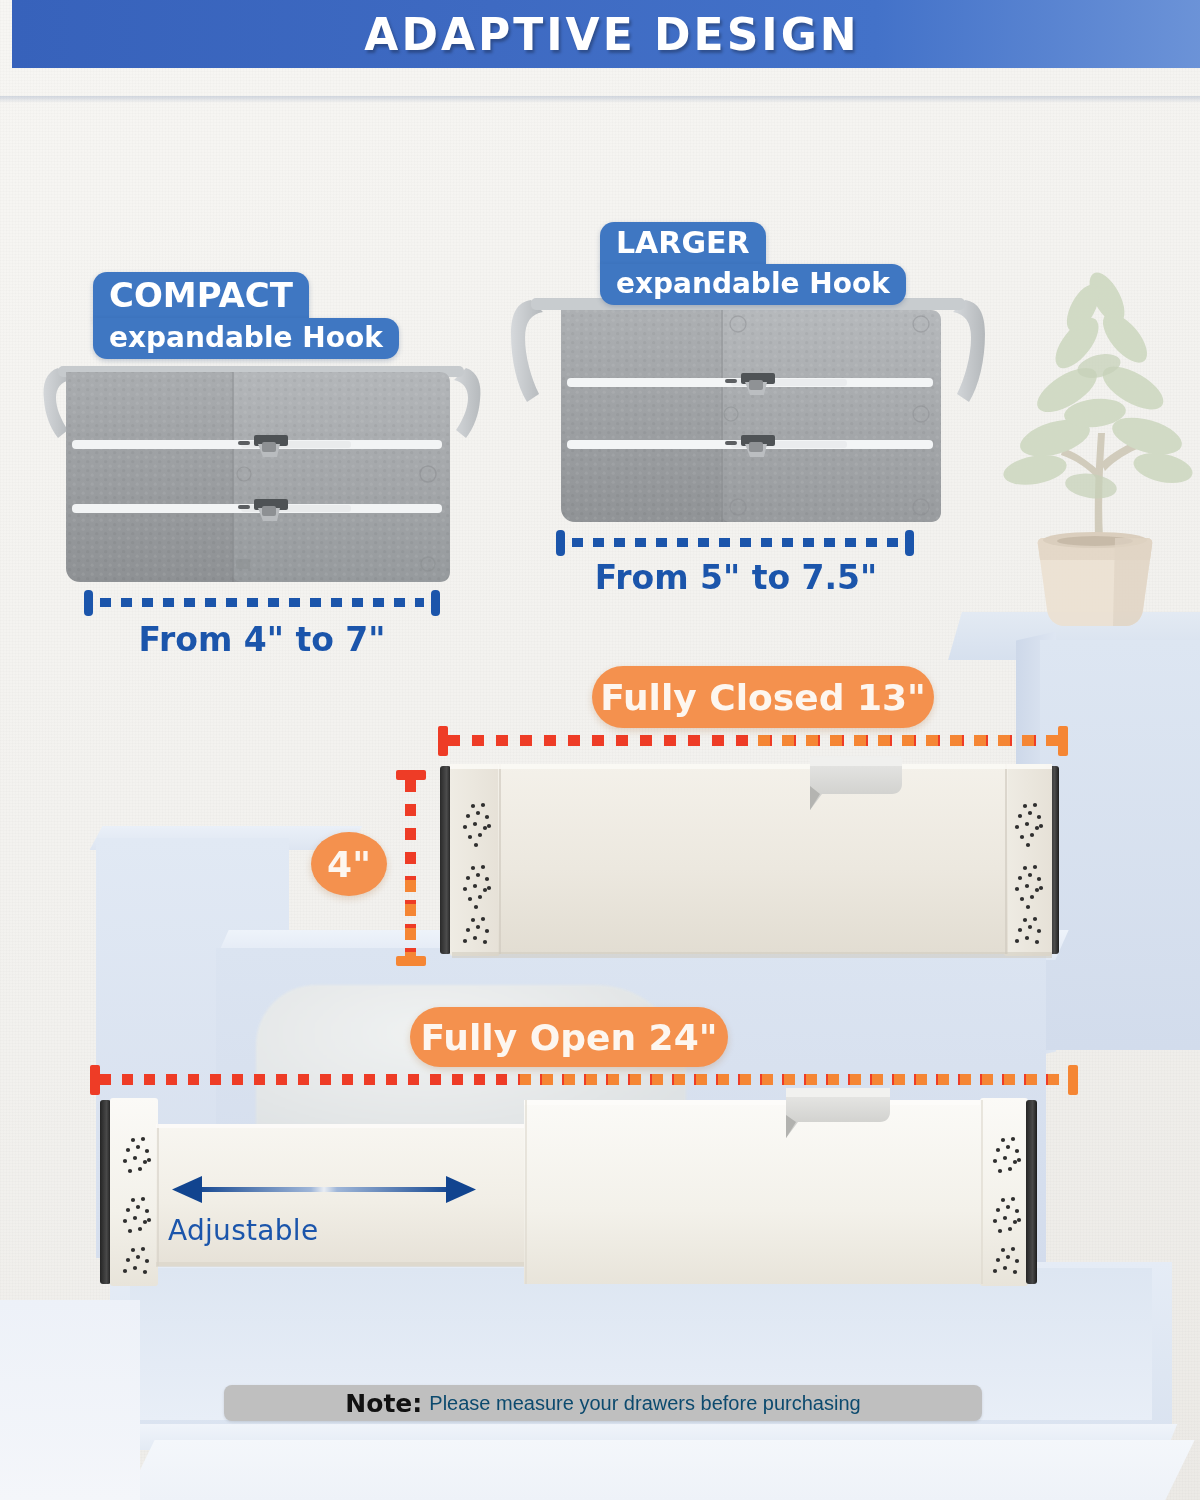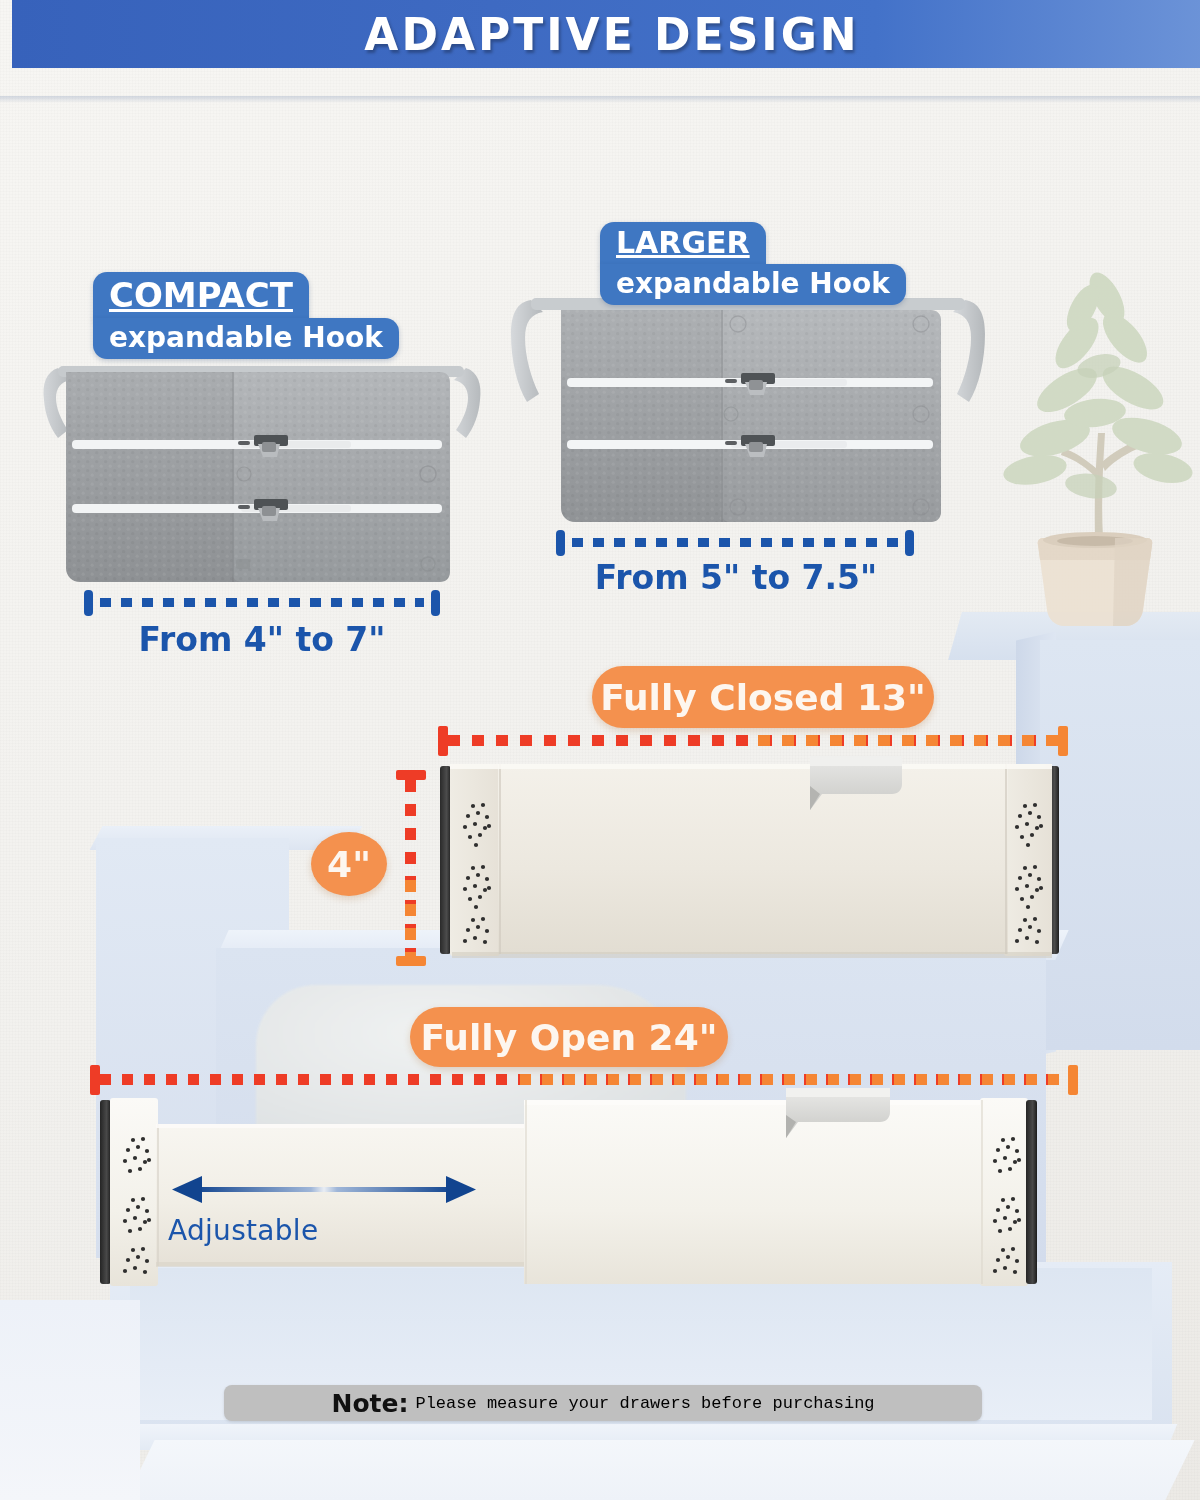--- a/index.html
+++ b/index.html
@@ -116,21 +116,21 @@
   .bb-row{
     display:inline-block;
     background:#3f77c2;
     color:#fff;
     font-family:"DejaVu Sans", sans-serif;
     font-weight:bold;
     padding:4px 16px 6px 16px;
     line-height:1.12;
     box-shadow:0 2px 5px rgba(40,70,120,.25);
   }
-  .bb-row.first{border-radius:14px 14px 0 0;text-decoration:underline;}
+  .bb-row.first{border-radius:14px 14px 0 0;}
   .bb-row.second{border-radius:0 14px 14px 14px;margin-top:-2px;}
   #badge-compact .bb-row{font-size:34px;}
   #badge-compact .bb-row.second{font-size:28px;}
   #badge-larger .bb-row{font-size:30px;}
   #badge-larger .bb-row.second{font-size:28px;}
 
   
   .hookprod{position:absolute;z-index:20;}
 
   
@@ -197,22 +197,22 @@
     display:flex;align-items:center;justify-content:center;
     z-index:36;
     box-shadow:0 1px 3px rgba(0,0,0,.12);
   }
   #note .note-strong{
     color:#111;font-weight:bold;font-size:25px;
     font-family:"DejaVu Sans", sans-serif;
     margin-right:7px;
   }
   #note .note-text{
-    color:#000000;font-size:17px;
-    font-family:Liberation Mono, monospace;
+    color:#0c4a6e;font-size:20px;
+    font-family:Liberation Sans, sans-serif;
   }
 </style>
 </head>
 <body>
 
 <div id="stage">
 
   <div class="furn" id="shelf-top"></div>
   <div class="furn" id="cab-right-side"></div>
   <div class="furn" id="shelf-top-face"></div>

